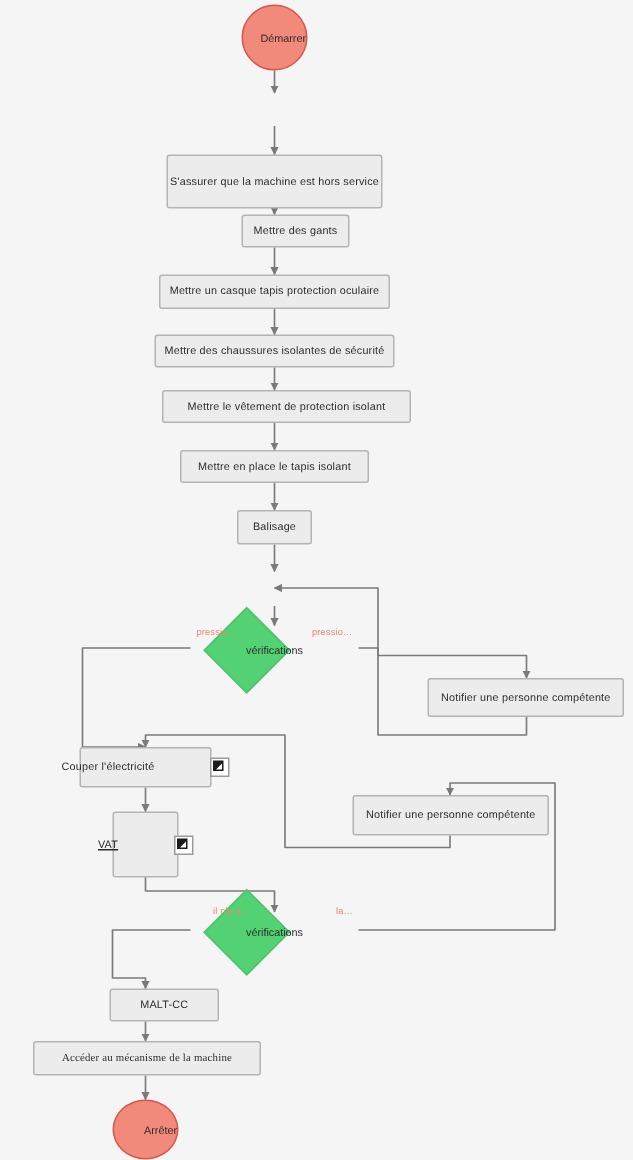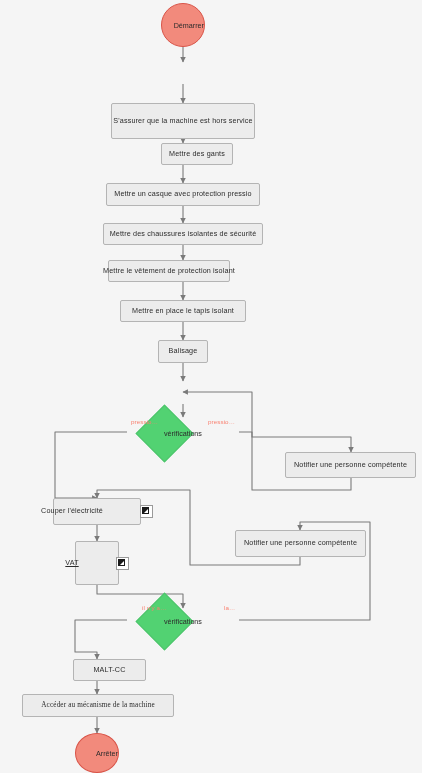--- a/index.html
+++ b/index.html
@@ -144,28 +144,28 @@
 
   <div class="node node-process" style="left:111px; top:103px; width:144px; height:36px;text-align:center;">
     <span class="lbl">S'assurer que la machine est hors service</span>
   </div>
 
   <div class="node node-process" style="left:147px; top:143px; width:72px; height:22px;margin-left:14px;">
     <span class="lbl">Mettre des gants</span>
   </div>
 
   <div class="node node-process" style="left:106px; top:183px; width:154px; height:23px;">
-    <span class="lbl">Mettre un casque avec  protection pressio</span>
+    <span class="lbl">Mettre un casque tapis  protection oculaire</span>
   </div>
 
   <div class="node node-process" style="left:103px; top:223px; width:160px; height:22px;">
     <span class="lbl">Mettre des chaussures isolantes de sécurité</span>
   </div>
 
-  <div class="node node-process" style="left:108px; top:260px; width:122px; height:22px;">
+  <div class="node node-process" style="left:108px; top:260px; width:166px; height:22px;">
     <span class="lbl">Mettre le vêtement de protection isolant</span>
   </div>
 
   <div class="node node-process" style="left:120px; top:300px; width:126px; height:22px;">
     <span class="lbl">Mettre en place le tapis isolant</span>
   </div>
 
   <div class="node node-process" style="left:158px; top:340px; width:50px; height:23px;">
     <span class="lbl">Balisage</span>
   </div>

